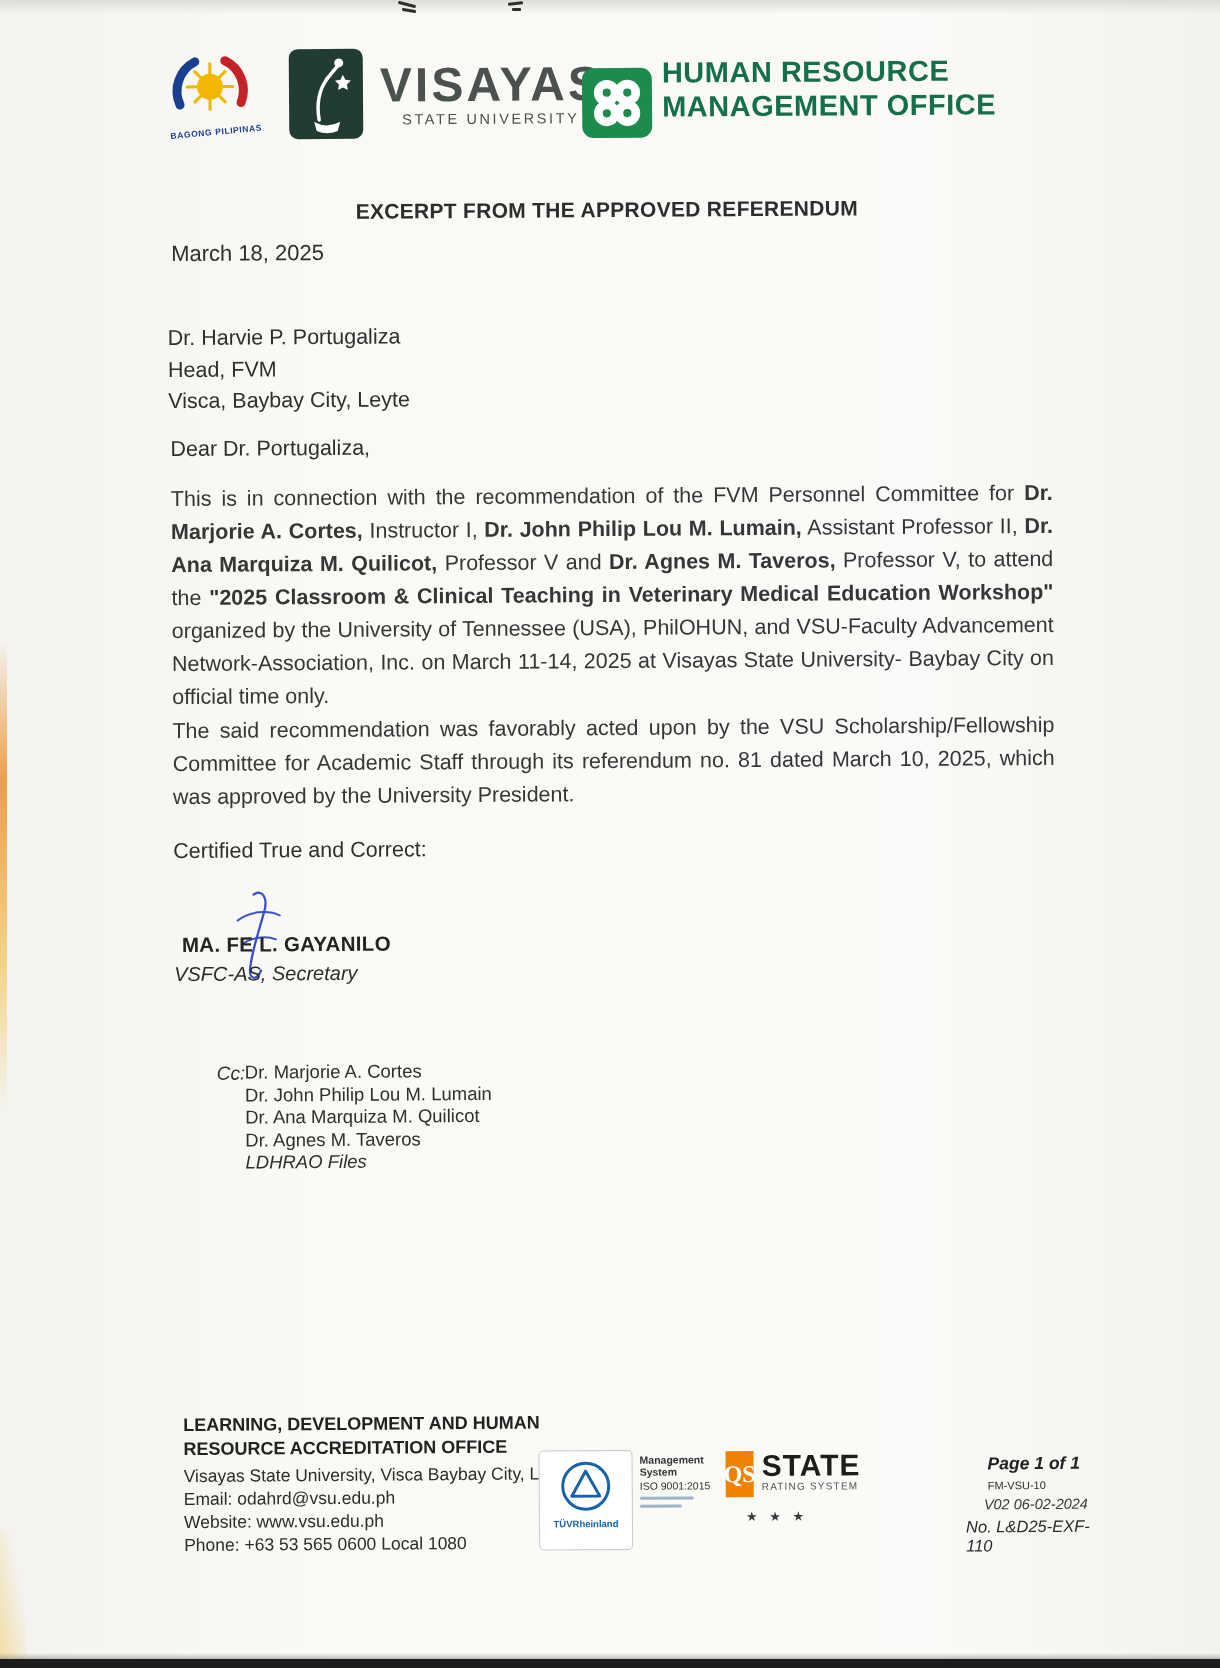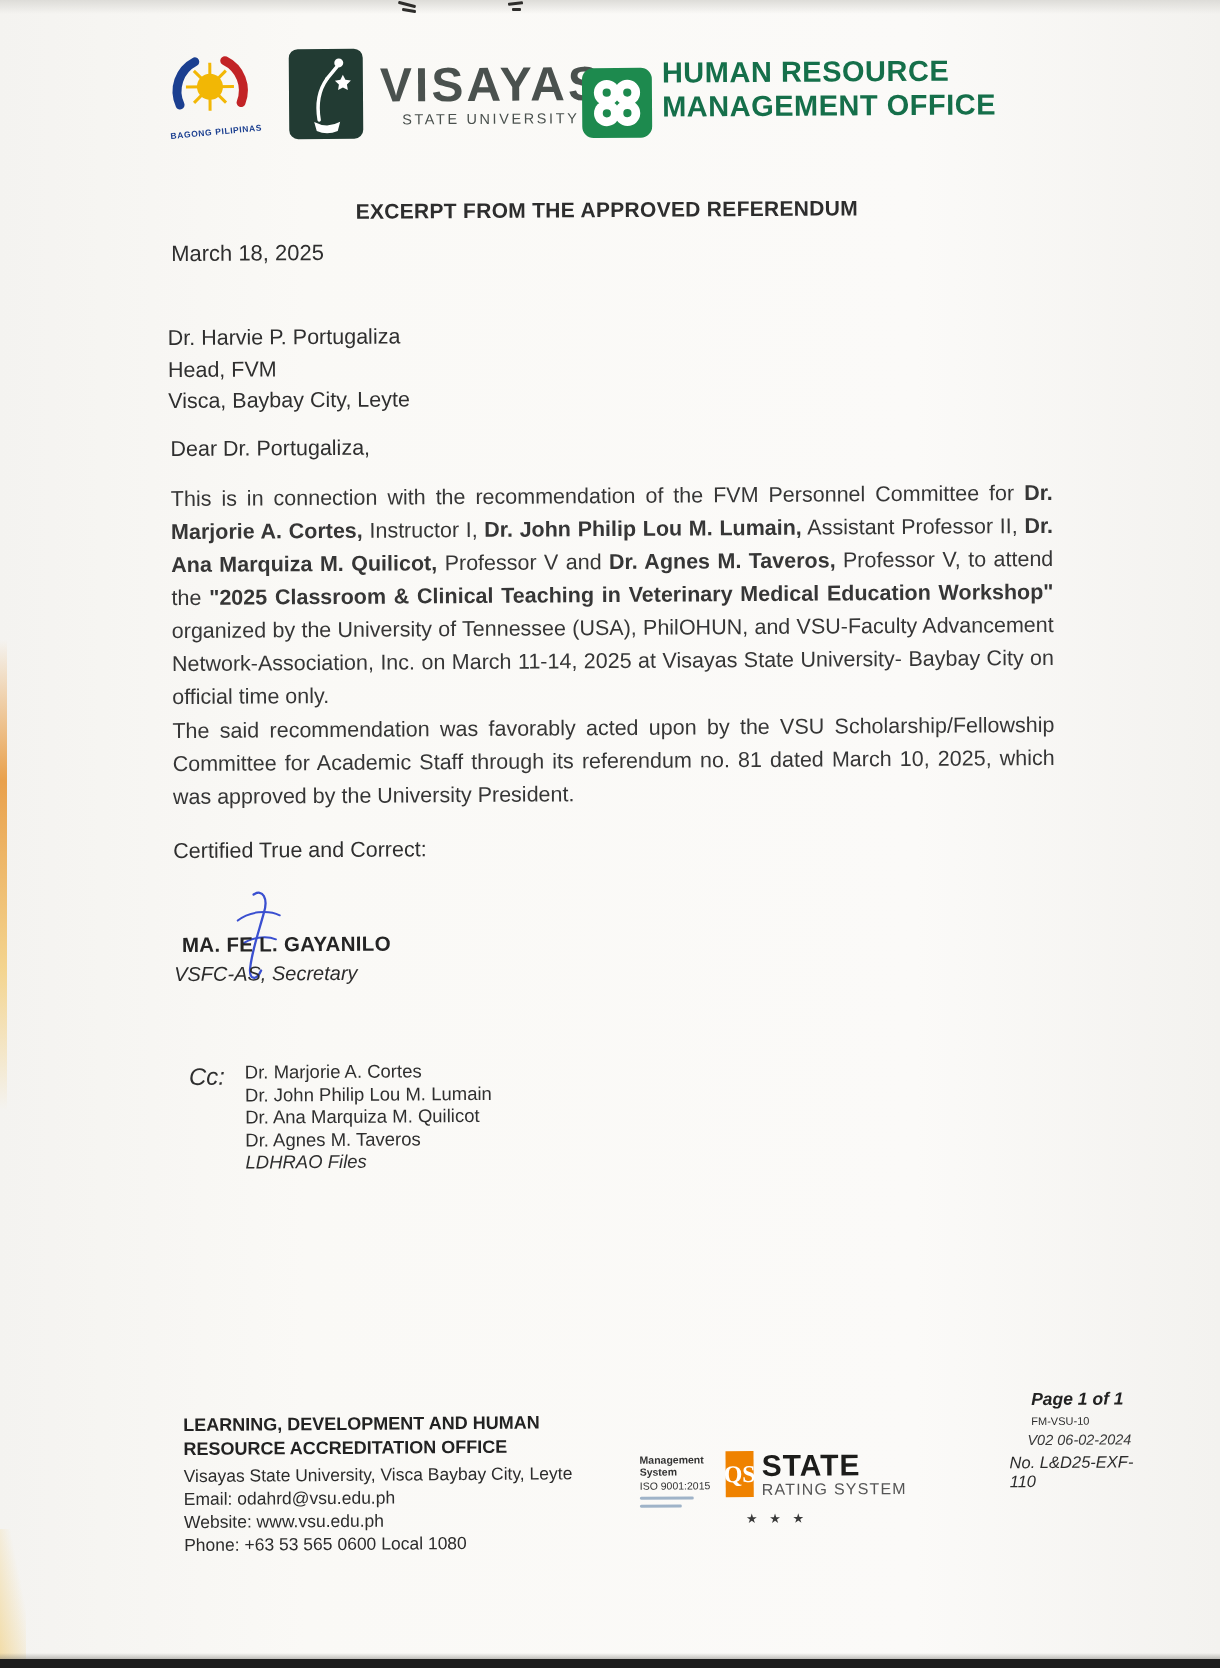--- a/index.html
+++ b/index.html
@@ -27,42 +27,42 @@
 
   
   .title{font-size:21px;font-weight:700;letter-spacing:.3px;color:#2d2d2d;text-align:center;}
   .date{font-size:22px;color:#2f2f2f;}
   .recipient{font-size:21.5px;line-height:31.5px;color:#2f2f2f;}
   .body-par{font-size:21.5px;line-height:33px;text-align:justify;color:#363636;}
   .salutation{font-size:21.5px;color:#2f2f2f;}
   .cert{font-size:21.5px;color:#2f2f2f;}
   .sig-name{font-size:20.5px;font-weight:700;letter-spacing:.3px;color:#242424;}
   .sig-title{font-size:20px;font-style:italic;color:#2c2c2c;}
-  .cc-label{font-size:24px;font-style:italic;color:#2f2f2f;}
+  .cc-label{font-size:19px;font-style:italic;color:#2f2f2f;margin-left:28px;}
   .cc-line{font-size:18.5px;line-height:22.5px;color:#2f2f2f;}
   .cc-files{font-style:italic;}
 
   
   .f-office{font-size:18px;font-weight:800;line-height:24px;color:#222;}
   .f-line{font-size:17.5px;line-height:23px;color:#2c2c2c;}
   .meta-page{font-size:17.5px;font-weight:700;font-style:italic;color:#222;}
   .meta-form{font-size:11px;color:#2c2c2c;}
   .meta-ver{font-size:14.5px;font-style:italic;color:#3a3a3a;}
   .meta-num{font-size:16.5px;font-style:italic;color:#2c2c2c;}
 
   .tuv-box{width:92px;height:98px;background:#fff;border:1px solid #c9c9c9;border-radius:5px;text-align:center;}
   .tuv-brand{font-size:9.5px;font-weight:700;color:#1763a8;}
   .tuv-text1{font-size:10.5px;font-weight:700;color:#333;}
   .tuv-text2{font-size:10.5px;color:#333;margin-top:2px;}
   .tuv-bar{height:3px;background:#9fb3c8;border-radius:2px;margin-top:5px;}
 
   .qs-square{width:28px;height:46px;background:#ef8200;color:#fff;font-weight:800;font-size:24px;
              display:flex;align-items:center;justify-content:center;font-family:"Liberation Serif",serif;}
   .qs-name{font-size:30px;font-weight:800;color:#1d1d1b;letter-spacing:1px;line-height:30px;}
-  .qs-sub{font-size:16px;letter-spacing:1.2px;color:#555;}
+  .qs-sub{font-size:10px;letter-spacing:1.2px;color:#555;}
   .qs-stars{font-size:13px;color:#3a3a3a;letter-spacing:4px;}
 </style>
 </head>
 <body>
 
 <div class="page">
   <div class="abs top-shade"></div>
 
   <div class="abs tmark" style="left:398px;top:3px;width:18px;height:3px;transform:rotate(14deg);"></div>
   <div class="abs tmark" style="left:402px;top:9px;width:14px;height:3px;transform:rotate(10deg);"></div>
@@ -167,39 +167,46 @@
 
     <div class="abs" style="left:178px;top:1410px;">
       <div class="f-office">LEARNING, DEVELOPMENT AND HUMAN</div>
       <div class="f-office">RESOURCE ACCREDITATION OFFICE</div>
       <div class="f-line" style="margin-top:4px;">Visayas State University, Visca Baybay City, Leyte</div>
       <div class="f-line">Email: odahrd@vsu.edu.ph</div>
       <div class="f-line">Website: www.vsu.edu.ph</div>
       <div class="f-line">Phone: +63 53 565 0600 Local 1080</div>
     </div>
 
+    <div class="abs tuv-box" style="left:533px;top:1450px;">
+      <svg width="56" height="56" viewBox="0 0 56 56" style="margin-top:7px;">
+        <circle cx="28" cy="28" r="23" stroke="#1763a8" stroke-width="3" fill="none"></circle>
+        <path d="M28 13 L42 38 L14 38 Z" stroke="#1763a8" stroke-width="3" fill="none" stroke-linejoin="round"></path>
+      </svg>
+      <div class="tuv-brand">TÜVRheinland</div>
+    </div>
     <div class="abs" style="left:634px;top:1454px;width:80px;">
       <div class="tuv-text1">Management System</div>
       <div class="tuv-text2">ISO 9001:2015</div>
       <div class="tuv-bar" style="width:54px;"></div>
       <div class="tuv-bar" style="width:42px;"></div>
     </div>
 
     <div class="abs" style="left:720px;top:1452px;">
       <div style="display:flex;align-items:flex-start;gap:8px;">
         <div class="qs-square">QS</div>
         <div>
           <div class="qs-name">STATE</div>
           <div class="qs-sub">RATING SYSTEM</div>
         </div>
       </div>
       <div class="qs-stars" style="margin-top:12px;margin-left:20px;">★ ★ ★</div>
     </div>
 
-    <div class="abs" style="left:960px;top:1392px;width:140px;margin-left:44px;">
+    <div class="abs" style="left:960px;top:1456px;width:140px;">
       <div class="meta-page" style="margin-left:22px;">Page 1 of 1</div>
       <div class="meta-form" style="margin-left:22px;margin-top:5px;">FM-VSU-10</div>
       <div class="meta-ver" style="margin-left:18px;margin-top:5px;">V02 06-02-2024</div>
       <div class="meta-num" style="margin-top:5px;">No. L&amp;D25-EXF-110</div>
     </div>
 
   </div>
 
   <div class="abs bottom-smudge"></div>
   <div class="abs bottom-bar"></div>

